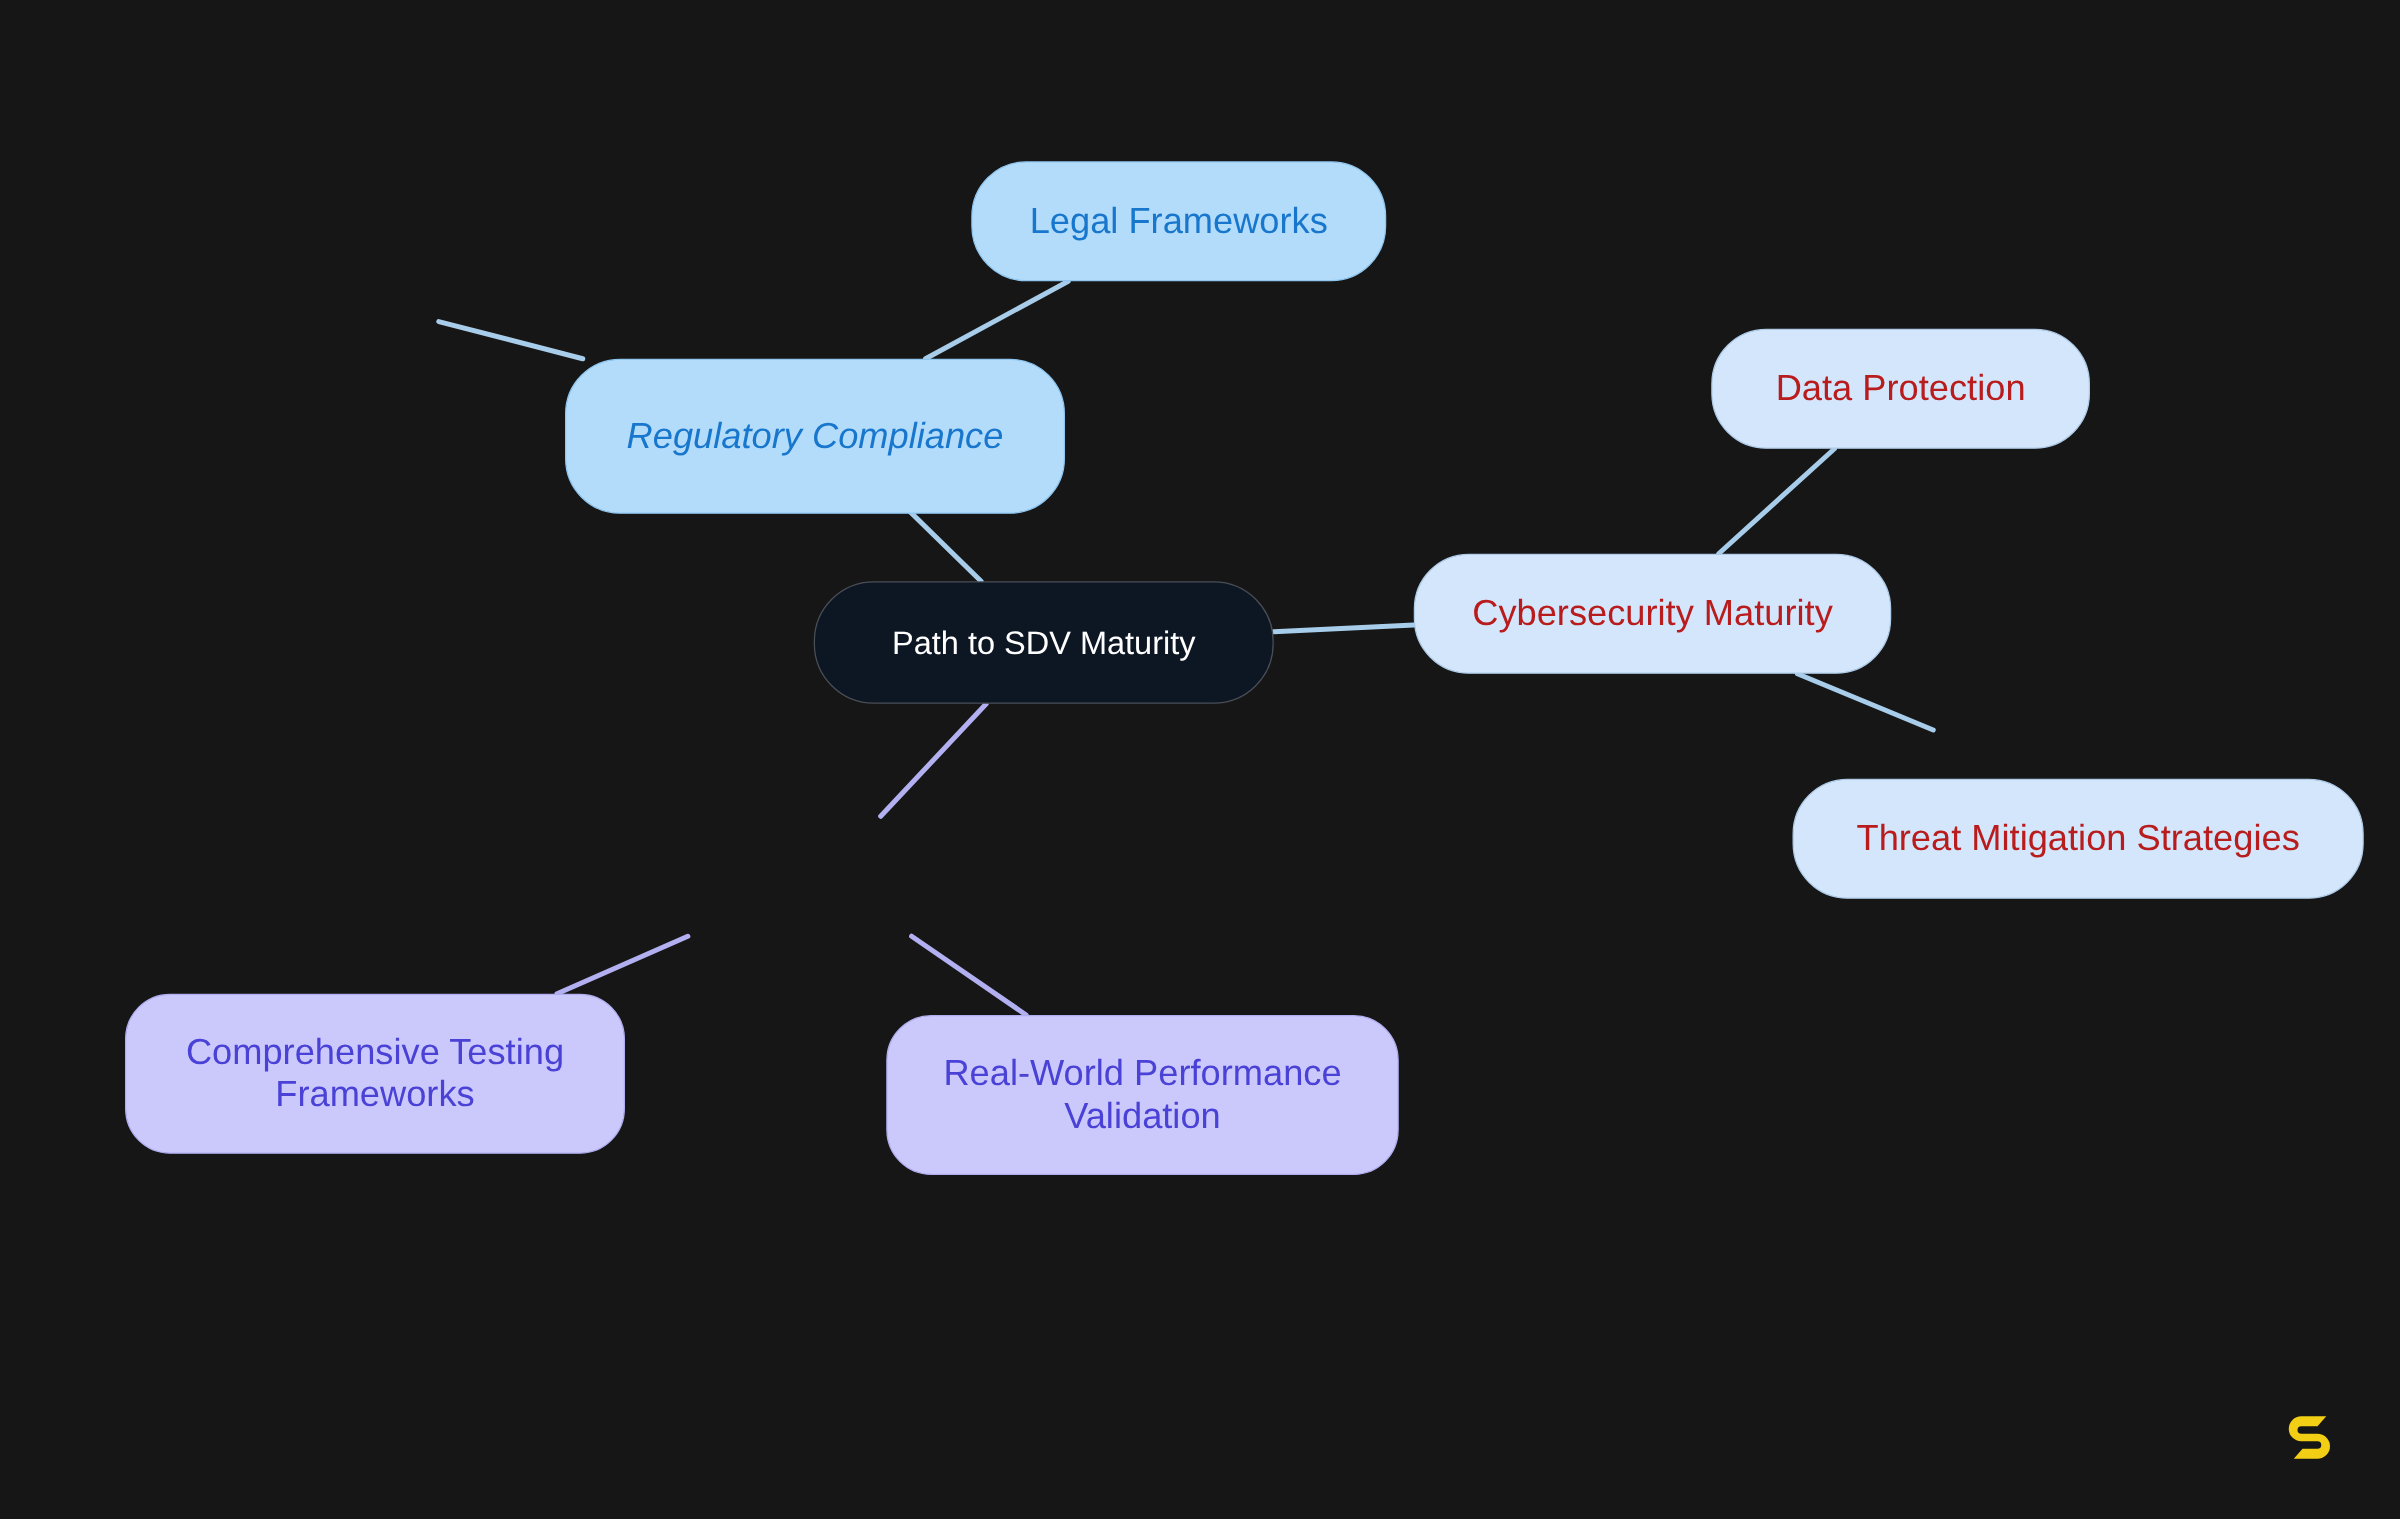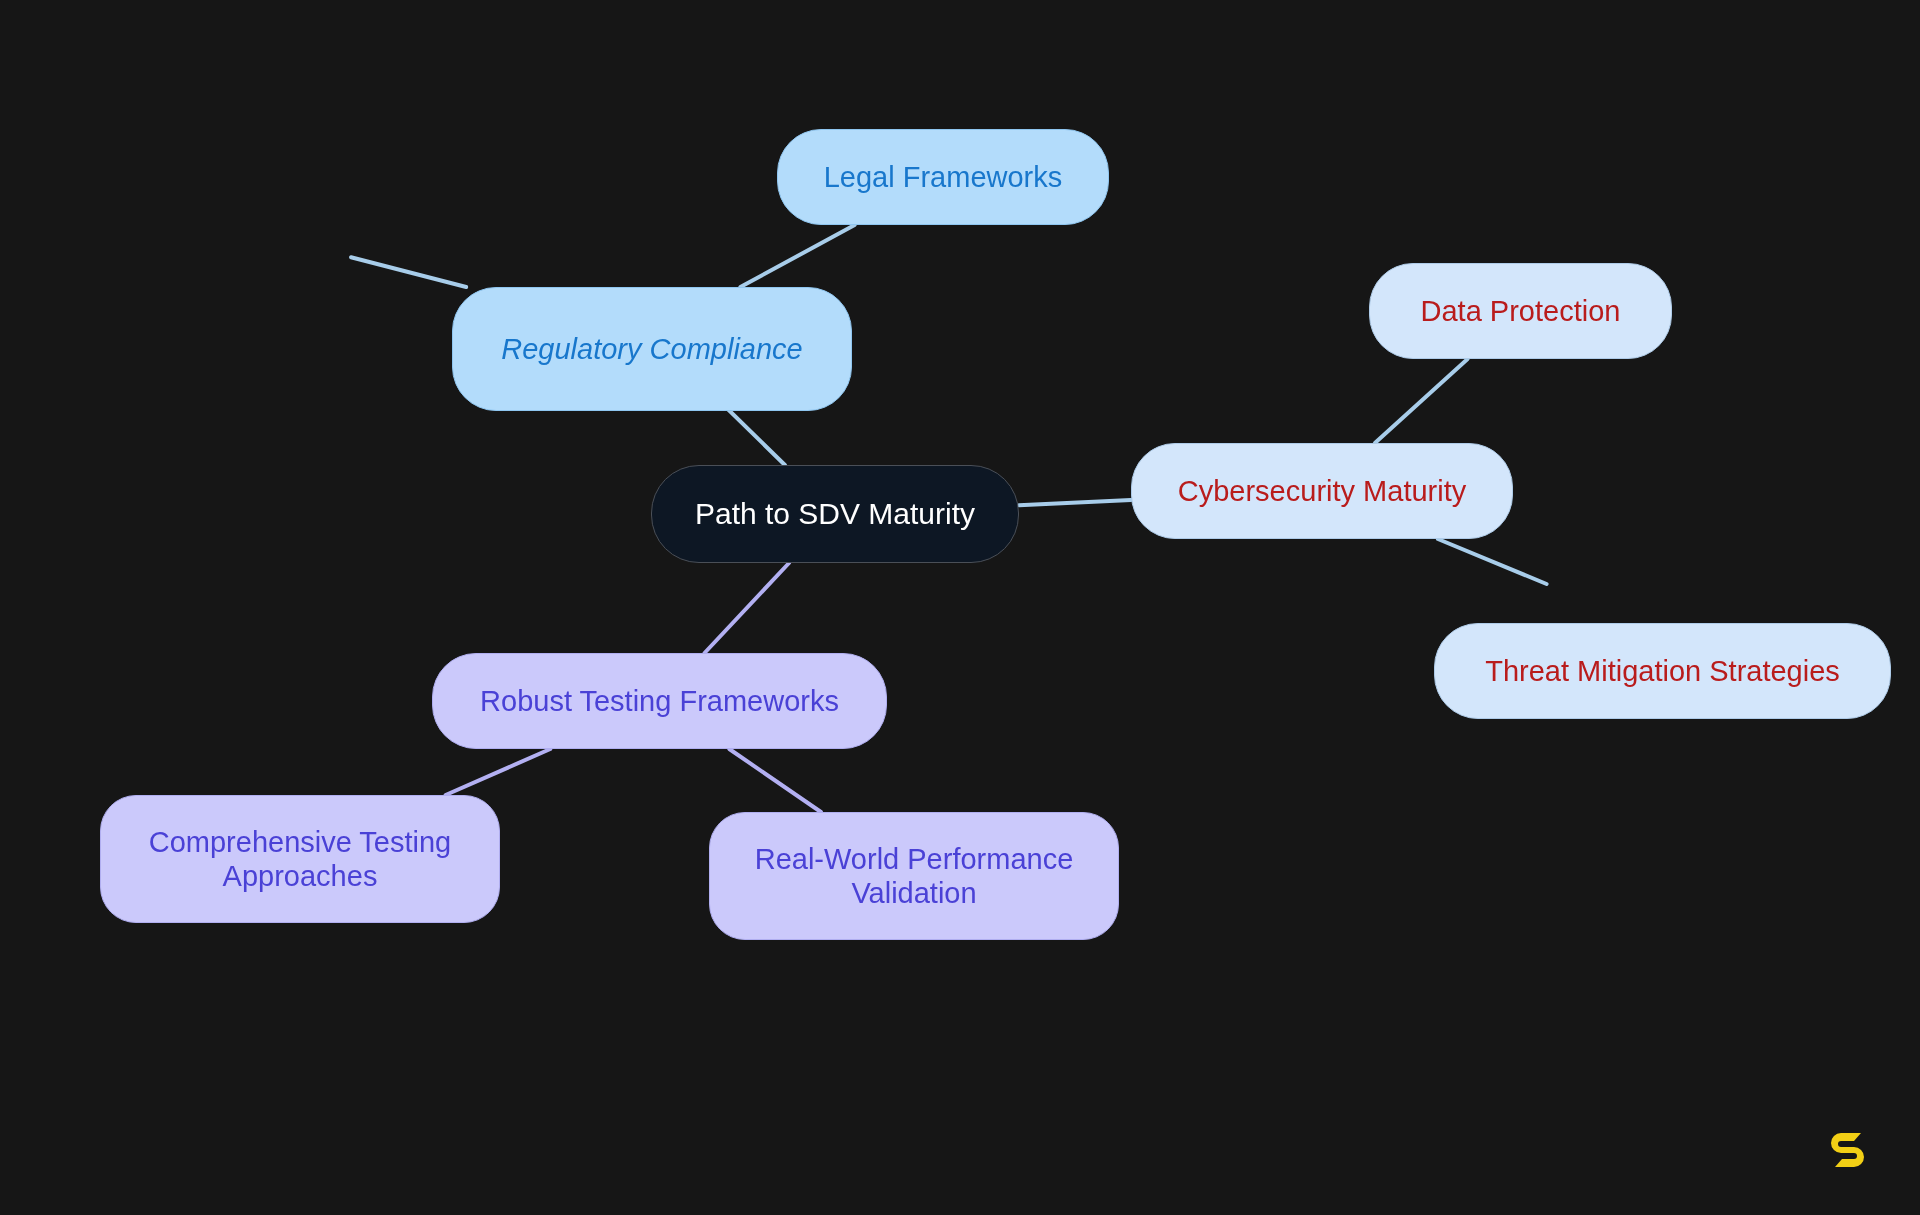--- a/index.html
+++ b/index.html
@@ -31,21 +31,21 @@
     text-align: center;
     box-sizing: border-box;
     line-height: 1.18;
     white-space: pre-line;
   }
   .node-root {
     background: #0d1724;
     color: #ffffff;
     border: 1.5px solid #4a4f57;
     border-radius: 48px;
-    font-size: 30px;
+    font-size: 26px;
   }
   .node-blue-a {
     background: #b3dcfb;
     color: #1877cc;
     border: 1.5px solid #8fc6f0;
     border-radius: 44px;
     font-size: 29px;
   }
   .node-blue-b {
     background: #d3e6fb;
@@ -97,24 +97,23 @@
 
 
   <div class="node node-blue-a" style="left: 777px; top: 129px; width: 332px; height: 96px;">Legal Frameworks</div>
 
   <div class="node node-blue-b" style="left: 1131px; top: 443px; width: 382px; height: 96px;">Cybersecurity Maturity</div>
 
   <div class="node node-blue-b" style="left: 1369px; top: 263px; width: 303px; height: 96px;">Data Protection</div>
 
   <div class="node node-blue-b" style="left: 1434px; top: 584px; width: 457px; height: 96px; margin-top: 39px;">Threat Mitigation Strategies</div>
 
-  <div class="node node-purple" style="left: 432px; top: 653px; width: 455px; height: 96px;">Robust Testing Frameworks</div>
 
   <div class="node node-purple two-line" style="left: 100px; top: 795px; width: 400px; height: 128px;">Comprehensive Testing
-Approaches</div>
+Frameworks</div>
 
   <div class="node node-purple two-line" style="left: 709px; top: 812px; width: 410px; height: 128px;">Real-World Performance
 Validation</div>
 
   <svg id="logo" viewBox="0 0 40 46" xmlns="http://www.w3.org/2000/svg">
     <path d="M33 4 L26 12 L13 12 A3 3 0 0 0 13 18 L26 18
              A10 10 0 0 1 26 38 L7 38 L14 30 L26 30
              A3 3 0 0 0 26 24 L13 24 A10 10 0 0 1 13 4 Z" fill="#f2cf15"></path>
   </svg>
 

